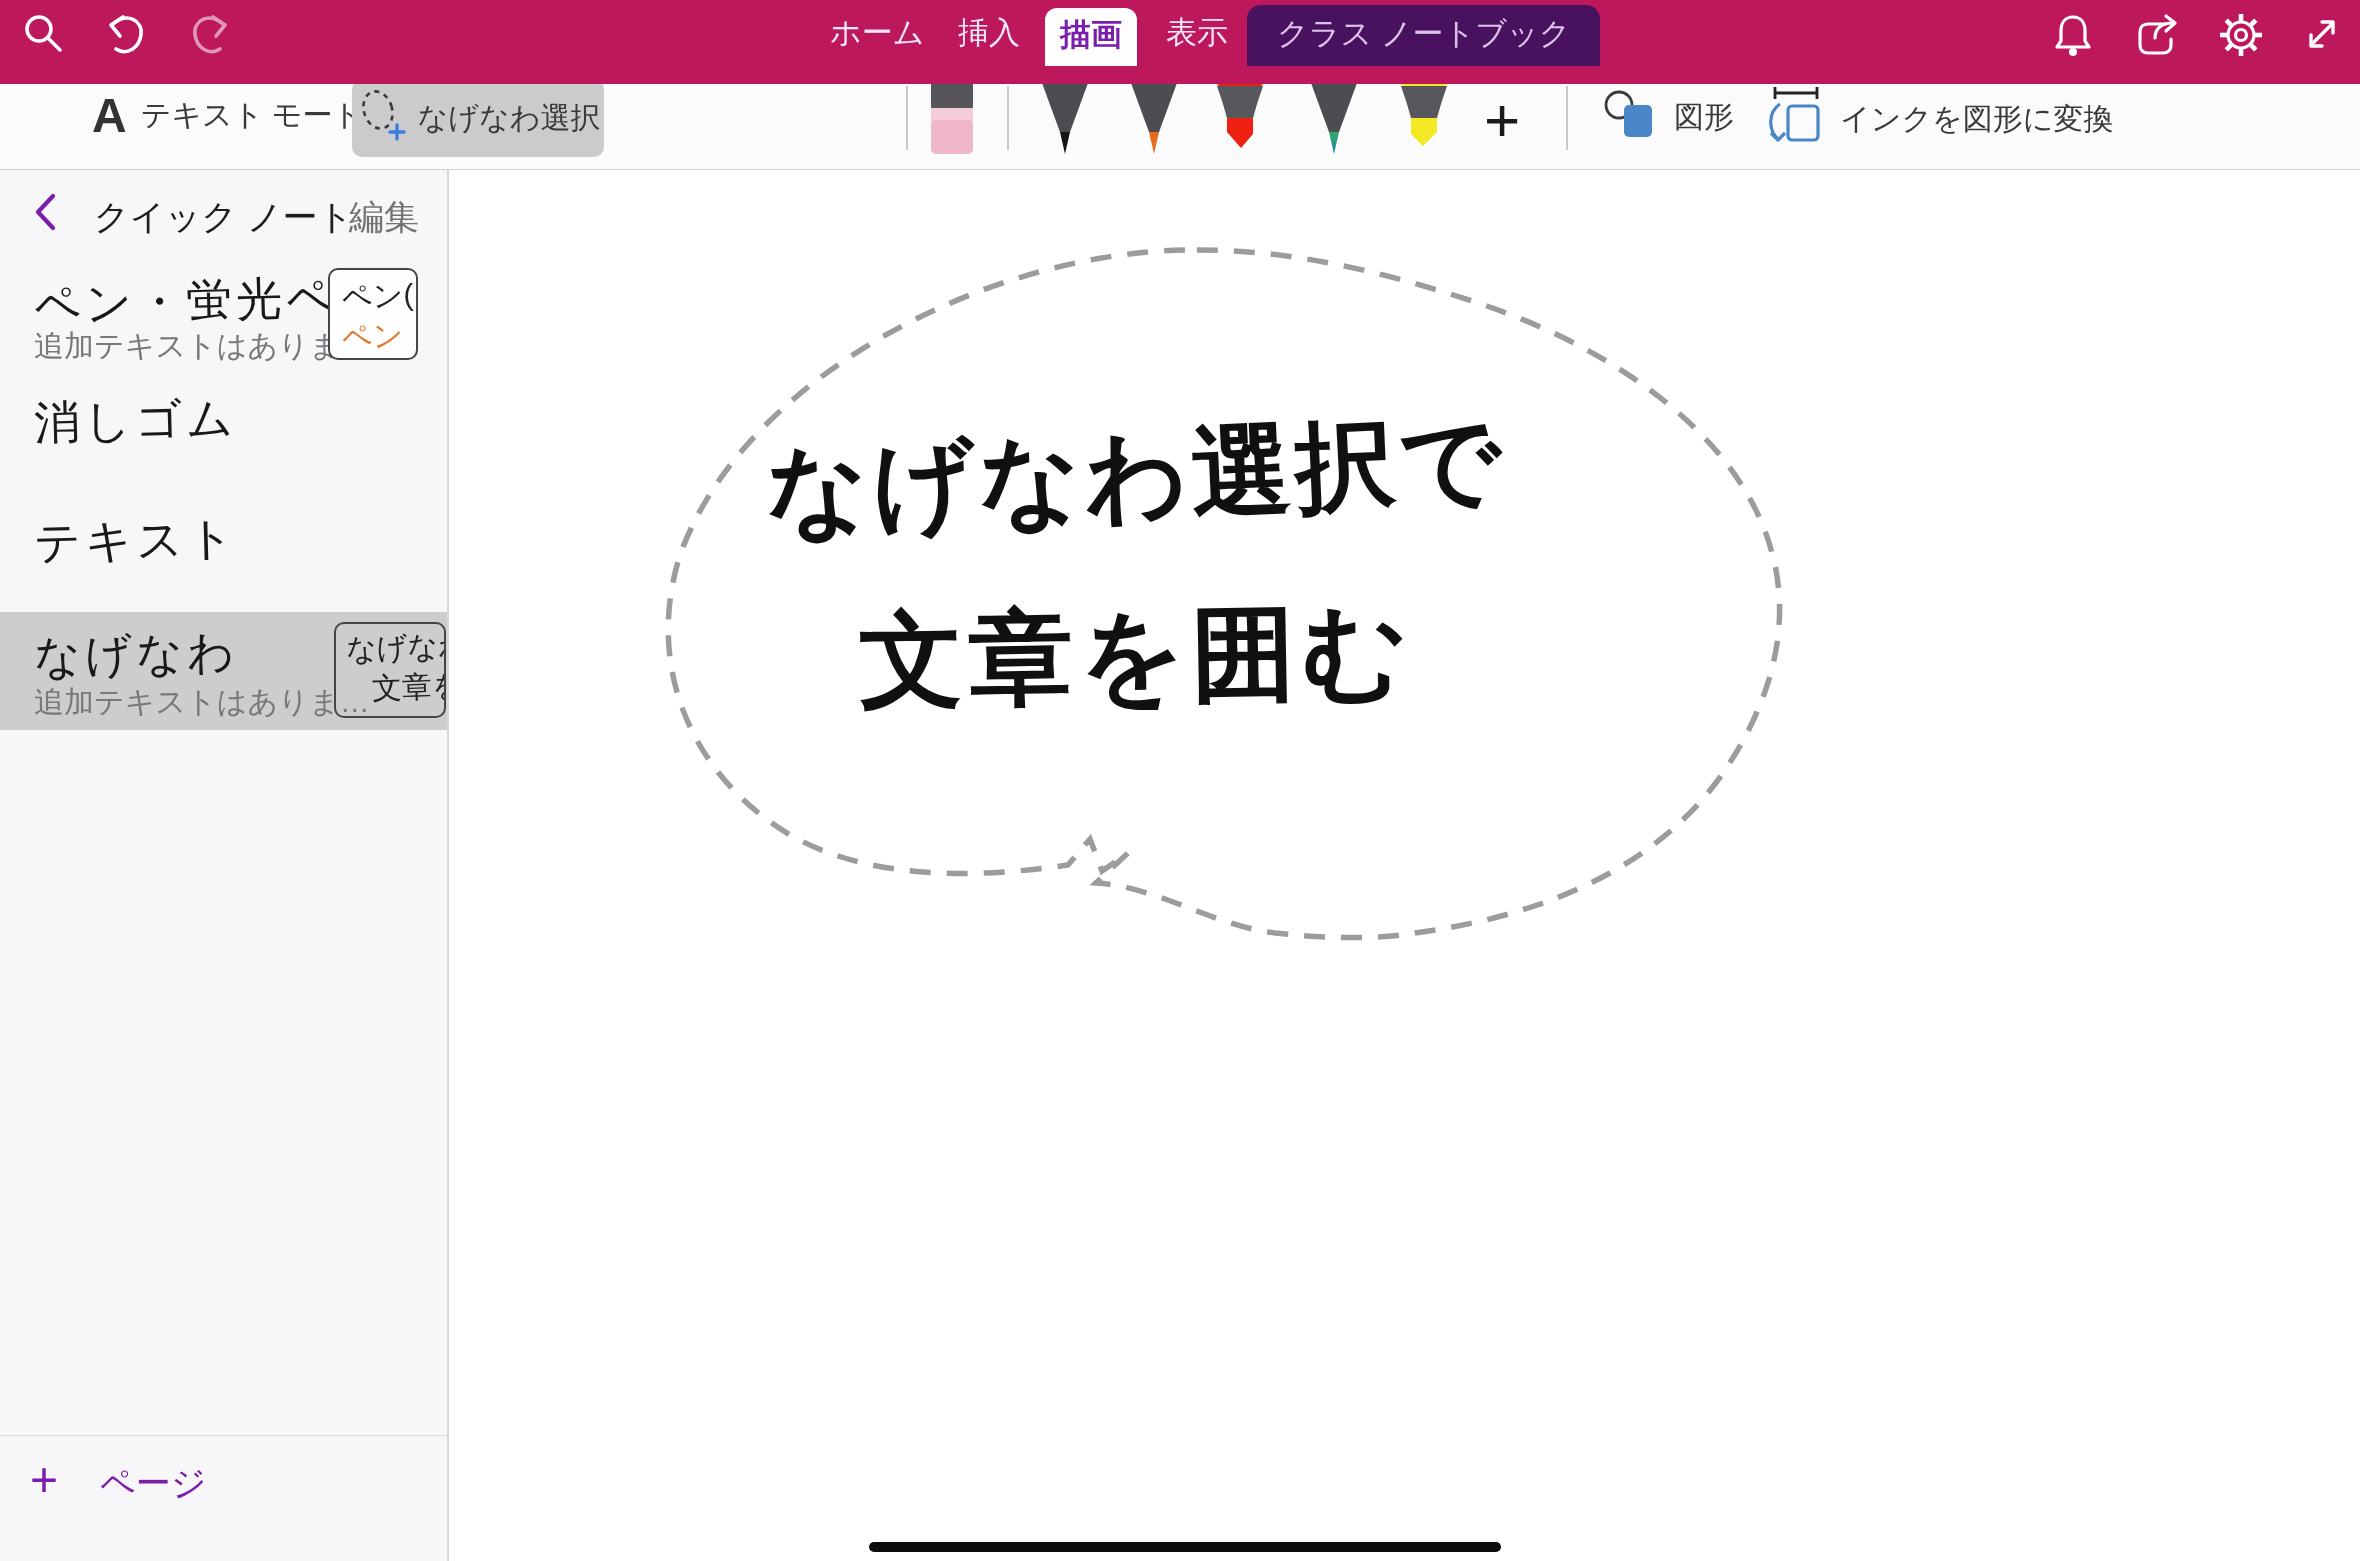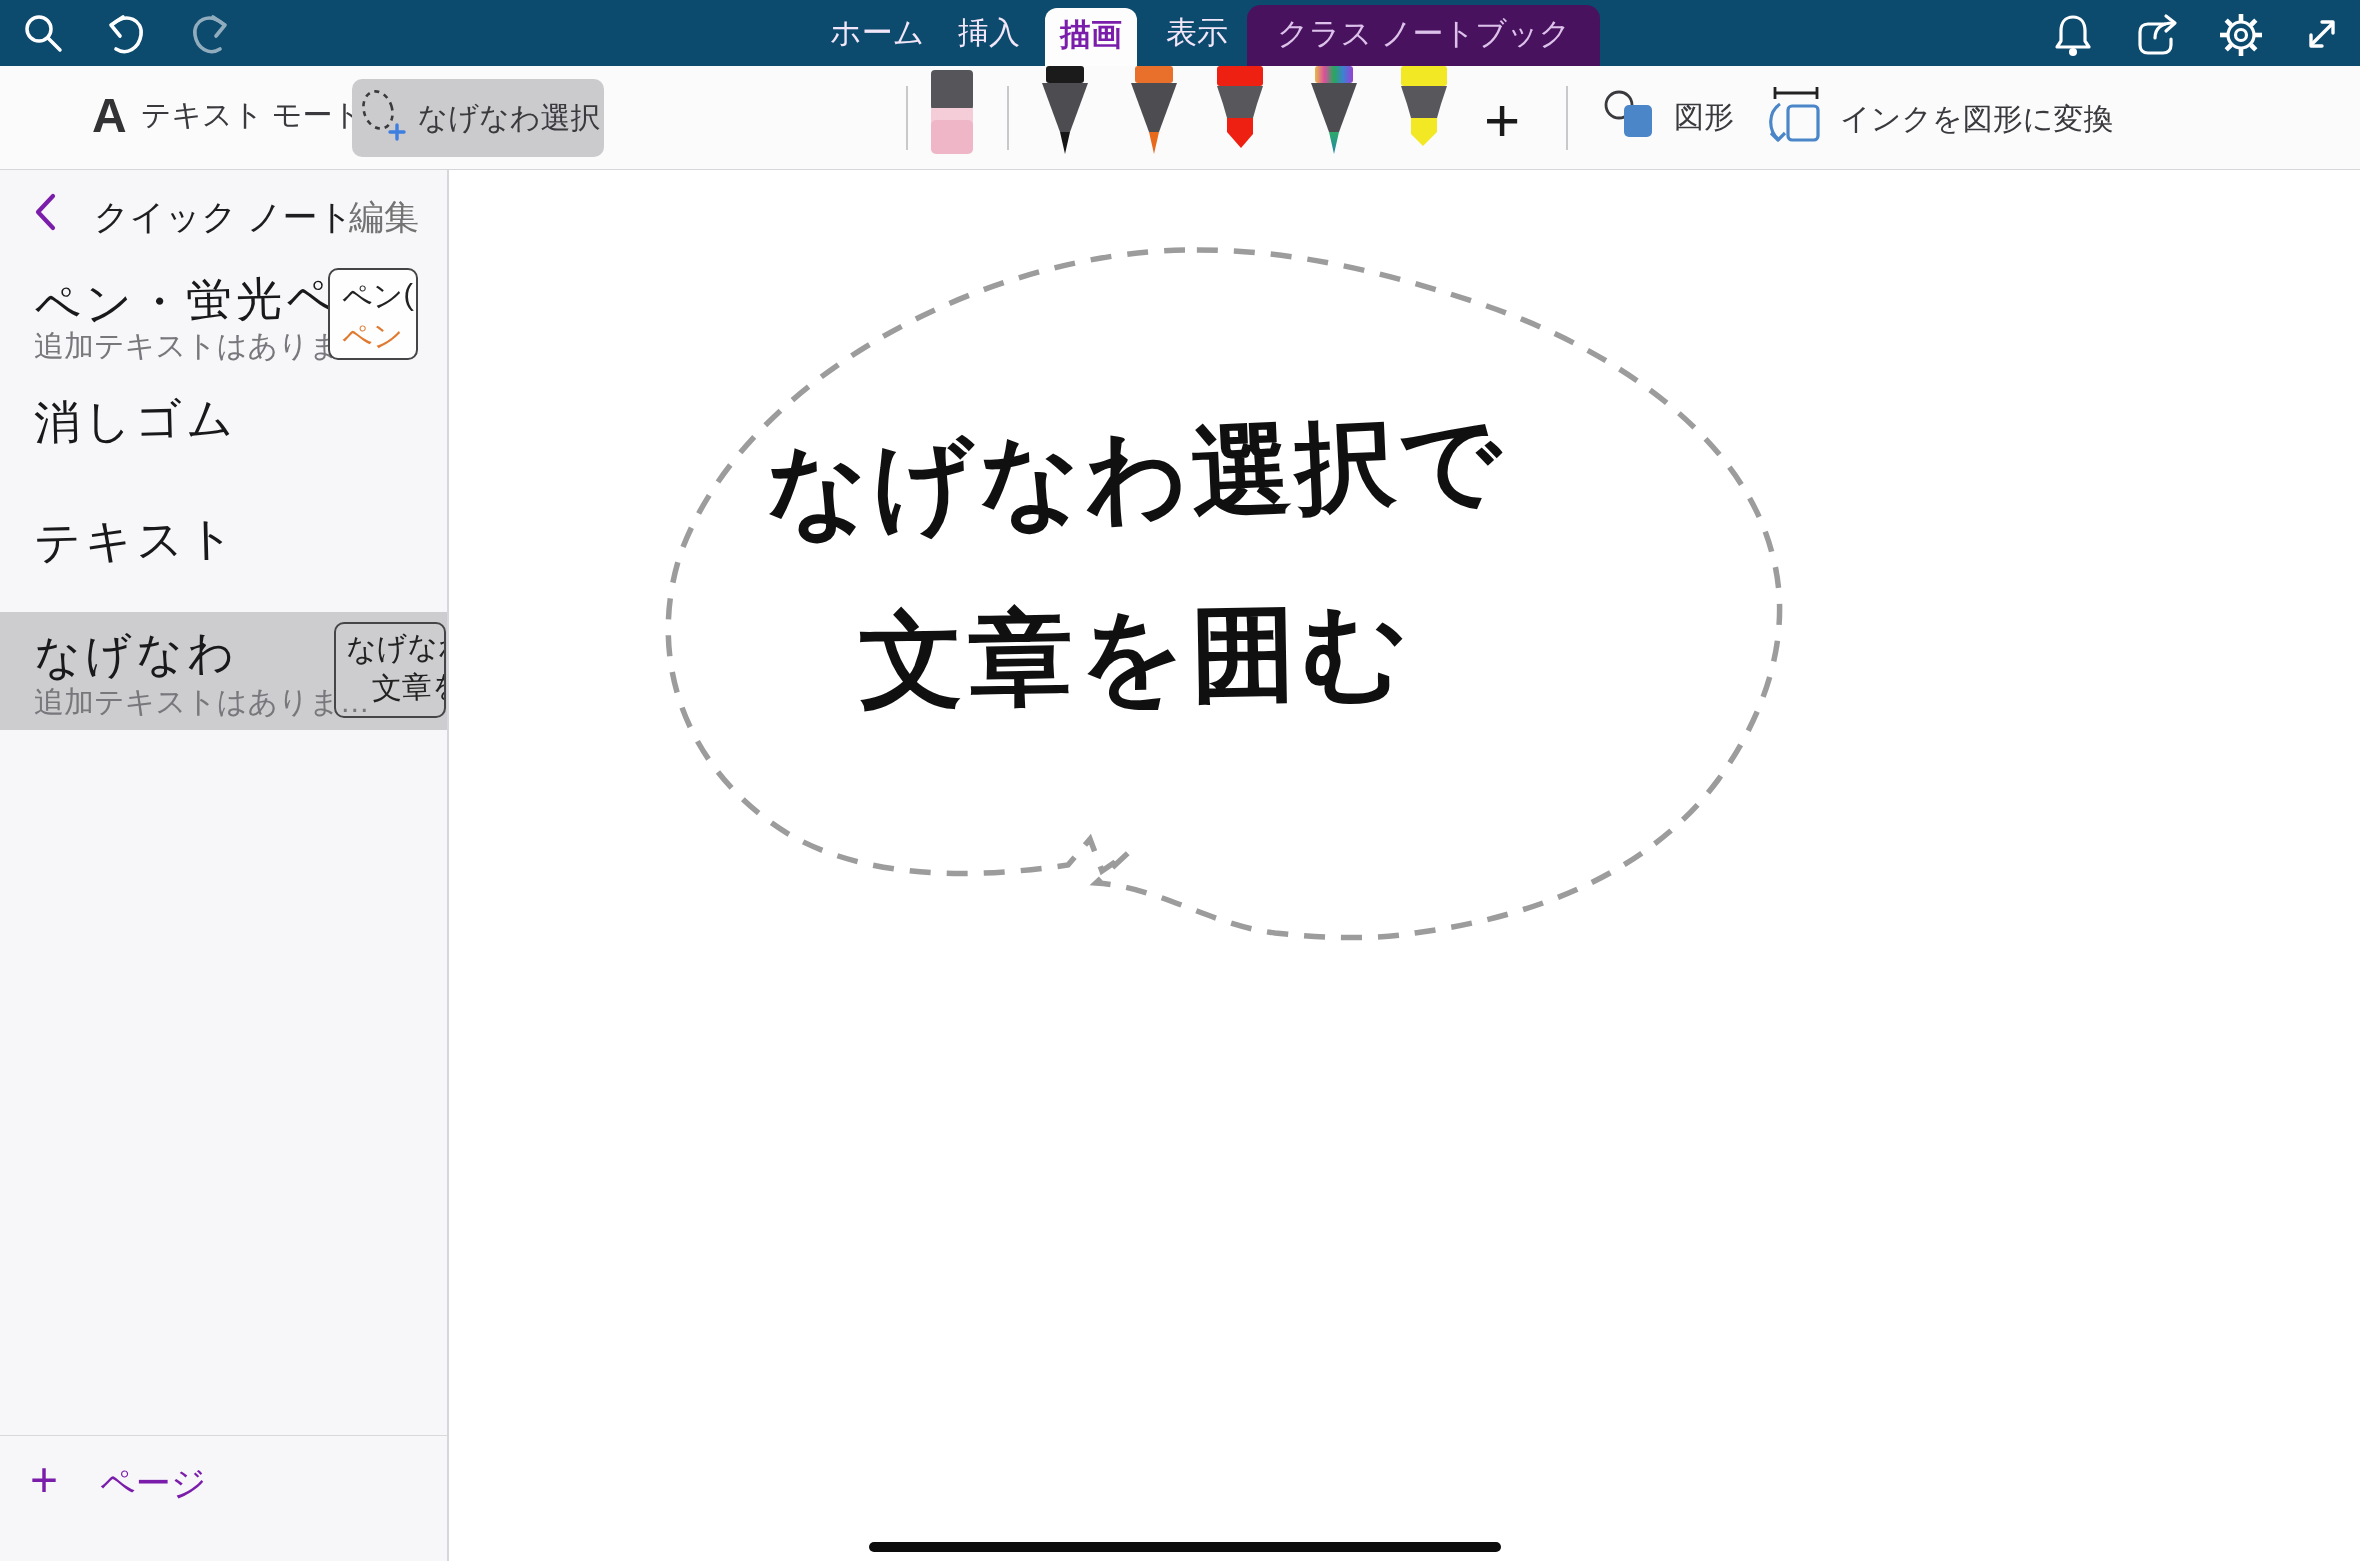--- a/index.html
+++ b/index.html
@@ -1,19 +1,19 @@
 <!DOCTYPE html>
 <html><head>
 <meta charset="utf-8">
 <style>
   * { margin:0; padding:0; box-sizing:border-box; }
   html,body { width:2360px; height:1561px; overflow:hidden; font-family:"Liberation Sans", sans-serif; background:#ffffff; }
 
   
-  .topbar { position:absolute; left:0; top:0; width:2360px; height:66px; background:#0c4a6e; z-index:30; }
+  .topbar { position:absolute; left:0; top:0; width:2360px; height:84px; background:#be185d; z-index:30; }
   .topbar svg { display:block; }
   .tb-icon { position:absolute; top:12px; cursor:pointer; }
   .tb-search { left:22px; }
   .tb-undo { left:100px; }
   .tb-redo { left:190px; opacity:.55; }
   .tb-bell { left:2052px; }
   .tb-share { left:2135px; }
   .tb-gear { left:2218px; }
   .tb-expand { left:2300px; }
 

